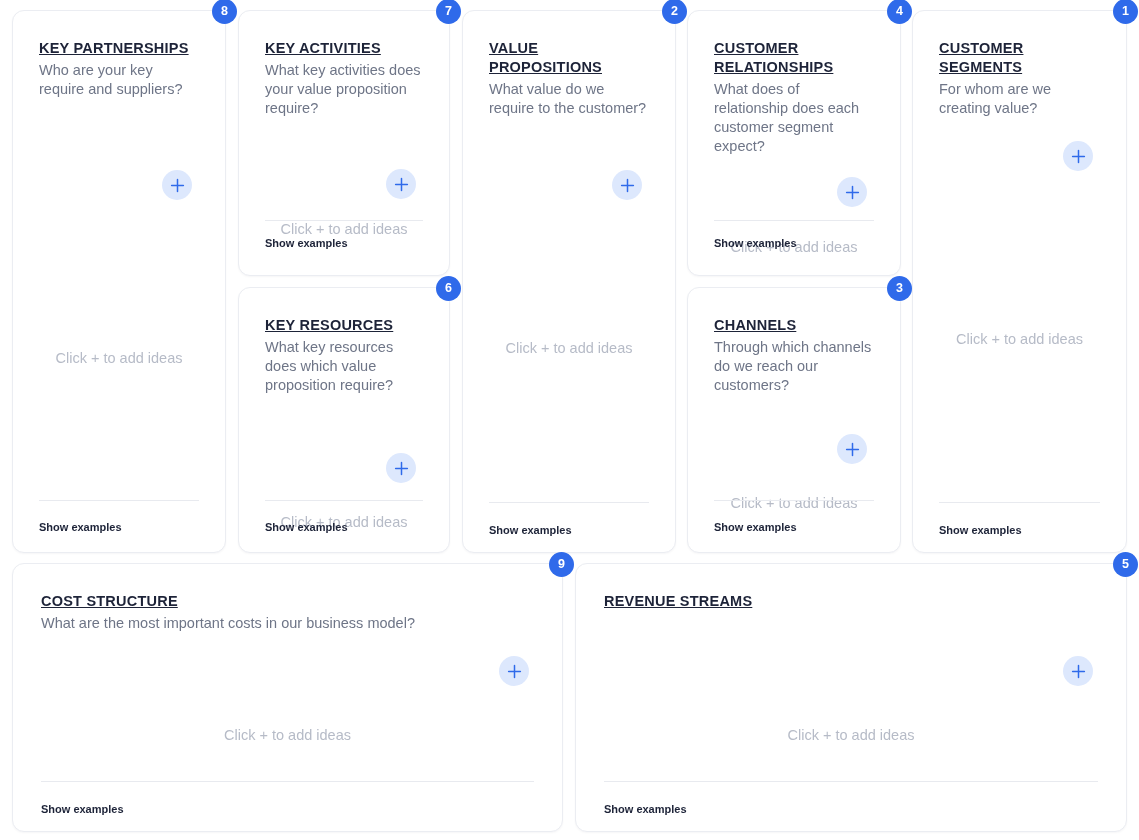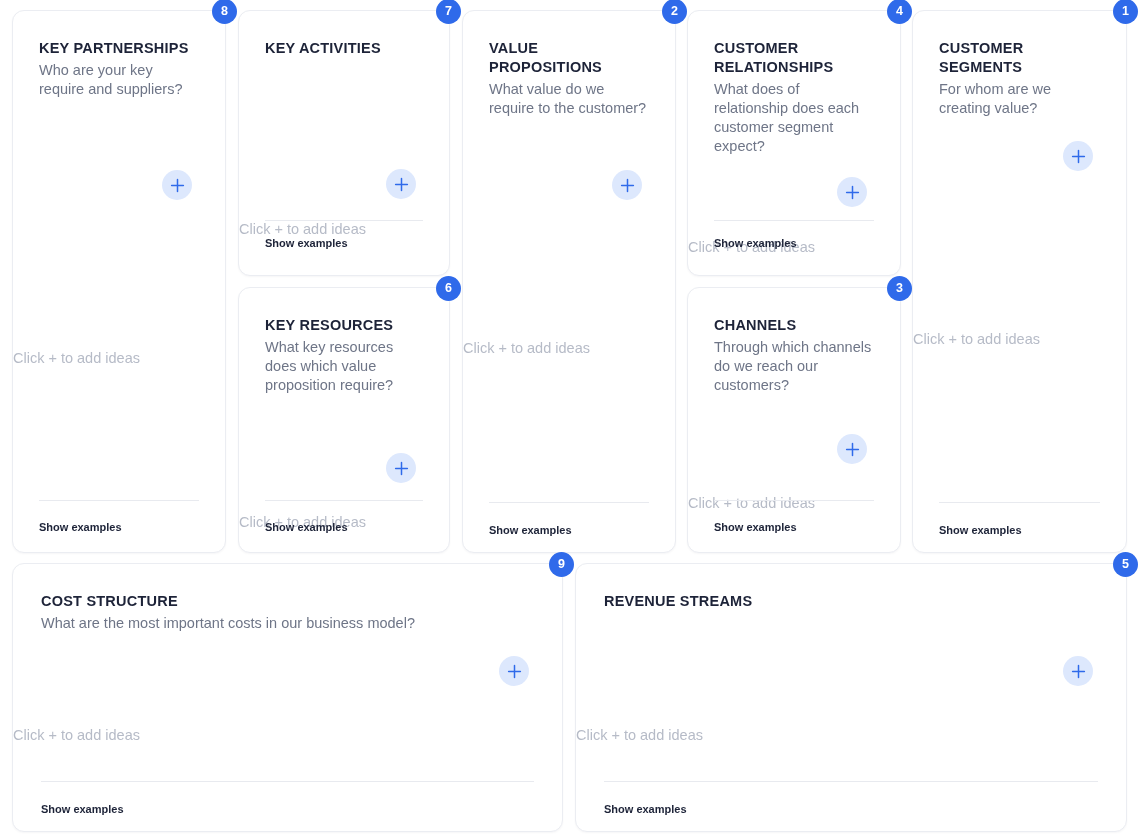--- a/index.html
+++ b/index.html
@@ -36,20 +36,21 @@
     padding: 28px 26px 0 26px;
   }
 
   .card-title {
     font-size: 14.5px;
     font-weight: 700;
     letter-spacing: 0.015em;
     color: #1d2338;
     line-height: 1.32;
     text-transform: uppercase;
+    text-decoration: underline;
   }
 
   .card-question {
     margin-top: 3px;
     font-size: 14.5px;
     font-weight: 400;
     color: #6e7587;
     line-height: 1.30;
   }
 
@@ -86,20 +87,21 @@
     border: none;
     padding: 0;
   }
   .add-btn svg { display: block; }
 
   
   .hint {
     position: absolute;
     left: 0;
     right: 0;
+    text-align: center;
     font-size: 14.5px;
     color: #b6bbc7;
     font-weight: 400;
     pointer-events: none;
     line-height: 1;
   }
 
   
   .card-footer {
     position: absolute;
@@ -172,20 +174,21 @@
     <div class="card-footer footer-a">
       <div class="divider"></div>
       <span class="show-examples">Show examples</span>
     </div>
   </div>
 
   <div class="bmc-card col2 half-top">
     <div class="badge">7</div>
     <div class="card-inner">
       <div class="card-title">KEY ACTIVITIES</div>
+      <div class="card-question">What key activities does your value proposition require?</div>
     </div>
     <button class="add-btn" style="top:158px; right:33px;">
       <span>
         <svg width="15" height="15" viewBox="0 0 15 15" aria-hidden="true">
           <path d="M7.5 1.6 V13.4 M1.6 7.5 H13.4" stroke="#2f6aea" stroke-width="1.5" stroke-linecap="round"></path>
         </svg>
       </span>
     </button>
     <div class="hint" style="top:211px;">Click + to add ideas</div>
     <div class="card-footer footer-b">

